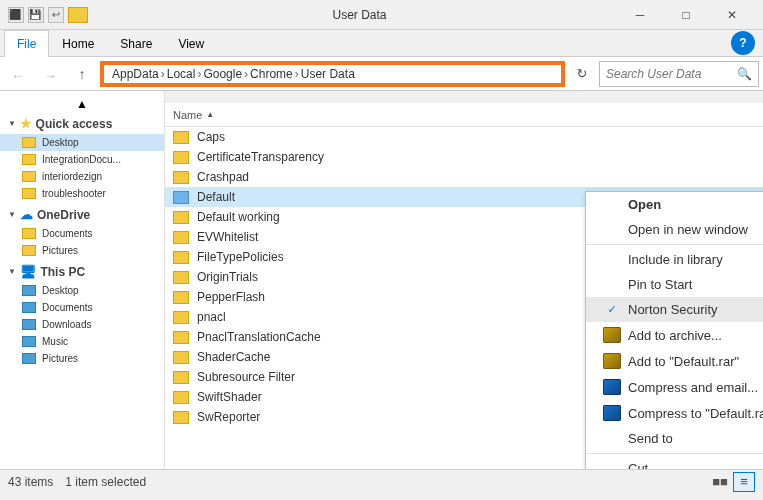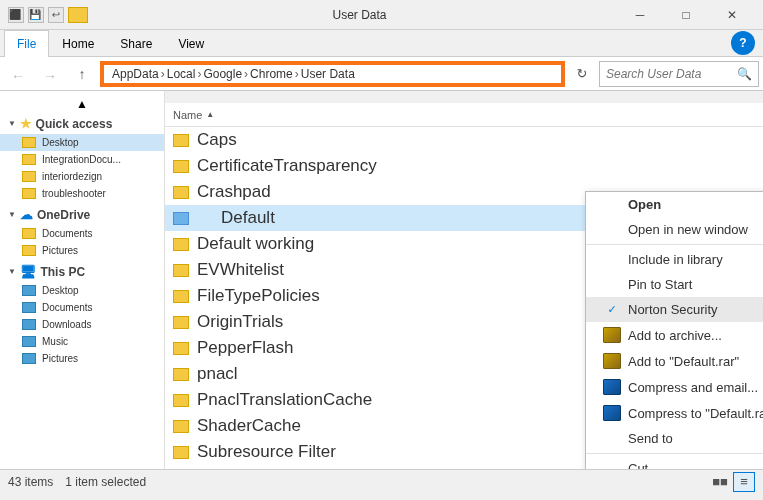--- a/index.html
+++ b/index.html
@@ -48,22 +48,22 @@
     .sidebar-item { display: flex; align-items: center; padding: 3px 8px 3px 22px; font-size: 10px; color: #333; cursor: pointer; }
     .sidebar-item.selected { background: #cce4f7; }
     .sidebar-item .folder-icon { width: 14px; height: 11px; background: #f5c842; border: 1px solid #d4a800; margin-right: 6px; flex-shrink: 0; display: inline-block; }
     .sidebar-item .folder-icon.blue { background: #4a9fd4; border-color: #2a7fb0; }
     .sidebar-item .folder-icon.down { background: #4a9fd4; border-color: #2a7fb0; }
 
     
     .file-list { flex: 1; background: white; overflow-y: auto; position: relative; margin-top: 12px; }
     .file-list-header { display: flex; align-items: center; height: 24px; border-bottom: 1px solid #e0e0e0; padding: 0 8px; font-size: 11px; color: #555; cursor: pointer; }
     .file-list-header .sort-arrow { font-size: 8px; margin-left: 4px; }
-    .file-item { display: flex; align-items: center; padding: 3px 8px; font-size: 17px; color: #333; cursor: pointer; }
-    .file-item.selected { background: #cde8fb; gap: 24px; }
+    .file-item { display: flex; align-items: center; padding: 3px 8px; font-size: 12px; color: #333; cursor: pointer; }
+    .file-item.selected { background: #cde8fb; }
     .file-item .folder-icon { width: 16px; height: 13px; background: #f5c842; border: 1px solid #d4a800; margin-right: 8px; flex-shrink: 0; }
     .file-item .folder-icon.blue-folder { background: #6bb3e8; border-color: #4a90d9; }
 
     
     .sidebar::-webkit-scrollbar, .file-list::-webkit-scrollbar { width: 8px; }
     .sidebar::-webkit-scrollbar-track, .file-list::-webkit-scrollbar-track { background: #f0f0f0; }
     .sidebar::-webkit-scrollbar-thumb, .file-list::-webkit-scrollbar-thumb { background: #c0c0c0; border-radius: 4px; }
 
     
     .status-bar { height: 24px; background: #f0f0f0; border-top: 1px solid #ccc; display: flex; align-items: center; padding: 0 8px; font-size: 12px; color: #444; gap: 12px; }

